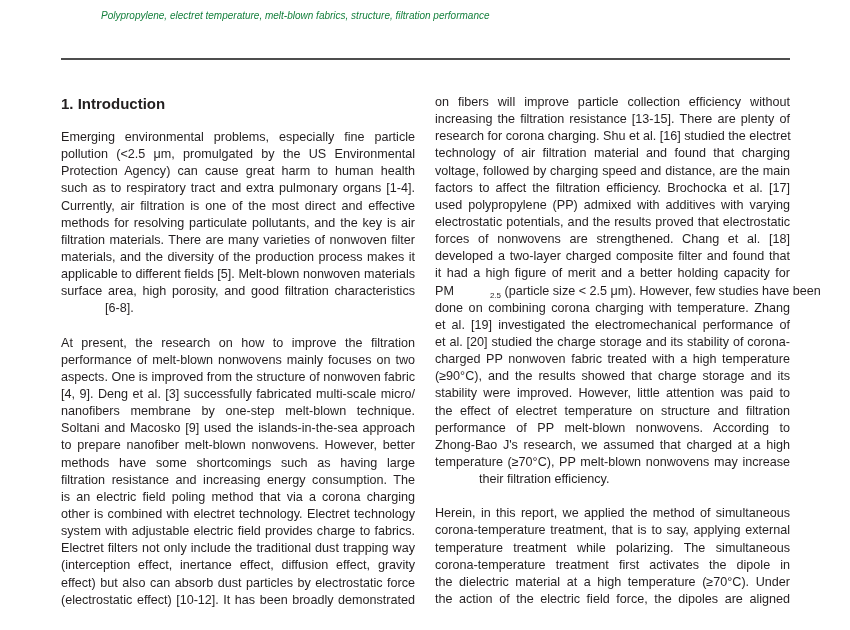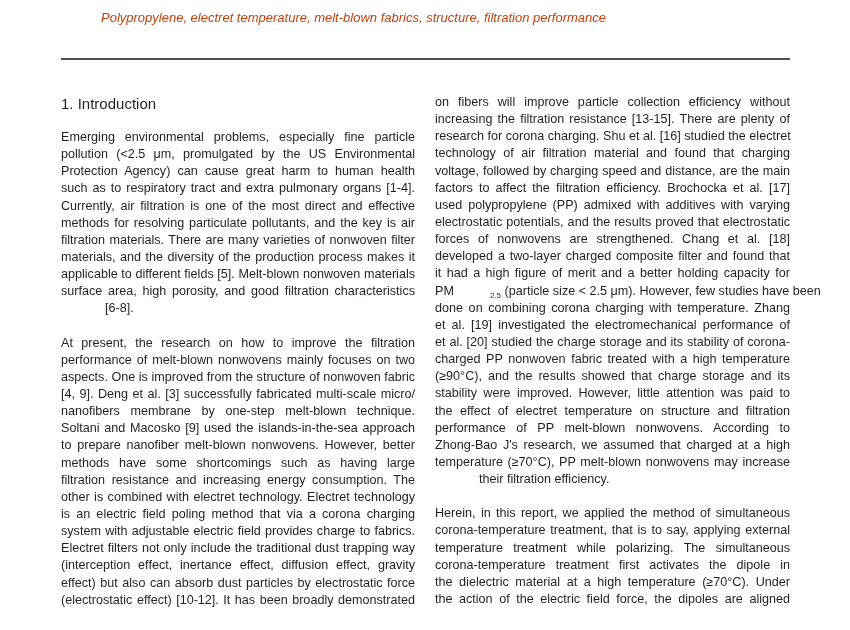--- a/index.html
+++ b/index.html
@@ -1,24 +1,24 @@
 <!DOCTYPE html>
 <html><head>
 <meta charset="utf-8">
 <style>
   html, body { margin: 0; padding: 0; background: #ffffff; }
   body { width: 850px; height: 630px; overflow: hidden; position: relative;
          font-family: "Liberation Sans", sans-serif; color: #231f20; }
-  .keywords { position: absolute; left: 101px; top: 10px; font-size: 13px;
-              font-style: italic; color: #c2410c; white-space: nowrap; text-align: right; }
+  .keywords { position: absolute; left: 101px; top: 10px; font-size: 10px;
+              font-style: italic; color: #15803d; white-space: nowrap; text-align: right; }
   .rule { position: absolute; left: 61px; top: 58px; width: 729px; height: 2px; background: #4d4d4d; }
   .col { position: absolute; top: 95px; width: 354px; font-size: 12.6px; line-height: 17.15px; }
   .col.left { left: 61px; }
   .col.right { left: 435px; top: 94px; width: 355px; }
-  .heading { font-weight: normal; font-size: 15px; line-height: 18px; margin: 0 0 16px 0; }
+  .heading { font-weight: bold; font-size: 15px; line-height: 18px; margin: 0 0 16px 0; }
   .para { margin: 0; text-align: justify; text-align-last: left; }
   .para.gap { margin-top: 17px; }
   .line { display: block; text-align: justify; text-align-last: justify; white-space: nowrap; height: 17.15px; }
   .line.last { text-align-last: left; padding-left: 44px; }
   sub { font-size: 8px; vertical-align: -3px; line-height: 0; padding-left: 36px; }
 </style>
 </head>
 <body>
 
 <div class="keywords">Polypropylene, electret temperature, melt-blown fabrics, structure, filtration performance</div>
@@ -42,22 +42,22 @@
   <div class="para gap">
     <span class="line">At present, the research on how to improve the filtration</span>
     <span class="line">performance of melt-blown nonwovens mainly focuses on two</span>
     <span class="line">aspects. One is improved from the structure of nonwoven fabric</span>
     <span class="line">[4, 9]. Deng et al. [3] successfully fabricated multi-scale micro/</span>
     <span class="line">nanofibers membrane by one-step melt-blown technique.</span>
     <span class="line">Soltani and Macosko [9] used the islands-in-the-sea approach</span>
     <span class="line">to prepare nanofiber melt-blown nonwovens. However, better</span>
     <span class="line">methods have some shortcomings such as having large</span>
     <span class="line">filtration resistance and increasing energy consumption. The</span>
+    <span class="line">is an electric field poling method that via a corona charging</span>
     <span class="line">other is combined with electret technology. Electret technology</span>
-    <span class="line">is an electric field poling method that via a corona charging</span>
     <span class="line">system with adjustable electric field provides charge to fabrics.</span>
     <span class="line">Electret filters not only include the traditional dust trapping way</span>
     <span class="line">(interception effect, inertance effect, diffusion effect, gravity</span>
     <span class="line">effect) but also can absorb dust particles by electrostatic force</span>
     <span class="line">(electrostatic effect) [10-12]. It has been broadly demonstrated</span>
   </div>
 </div>
 
 <div class="col right">
   <div class="para">

